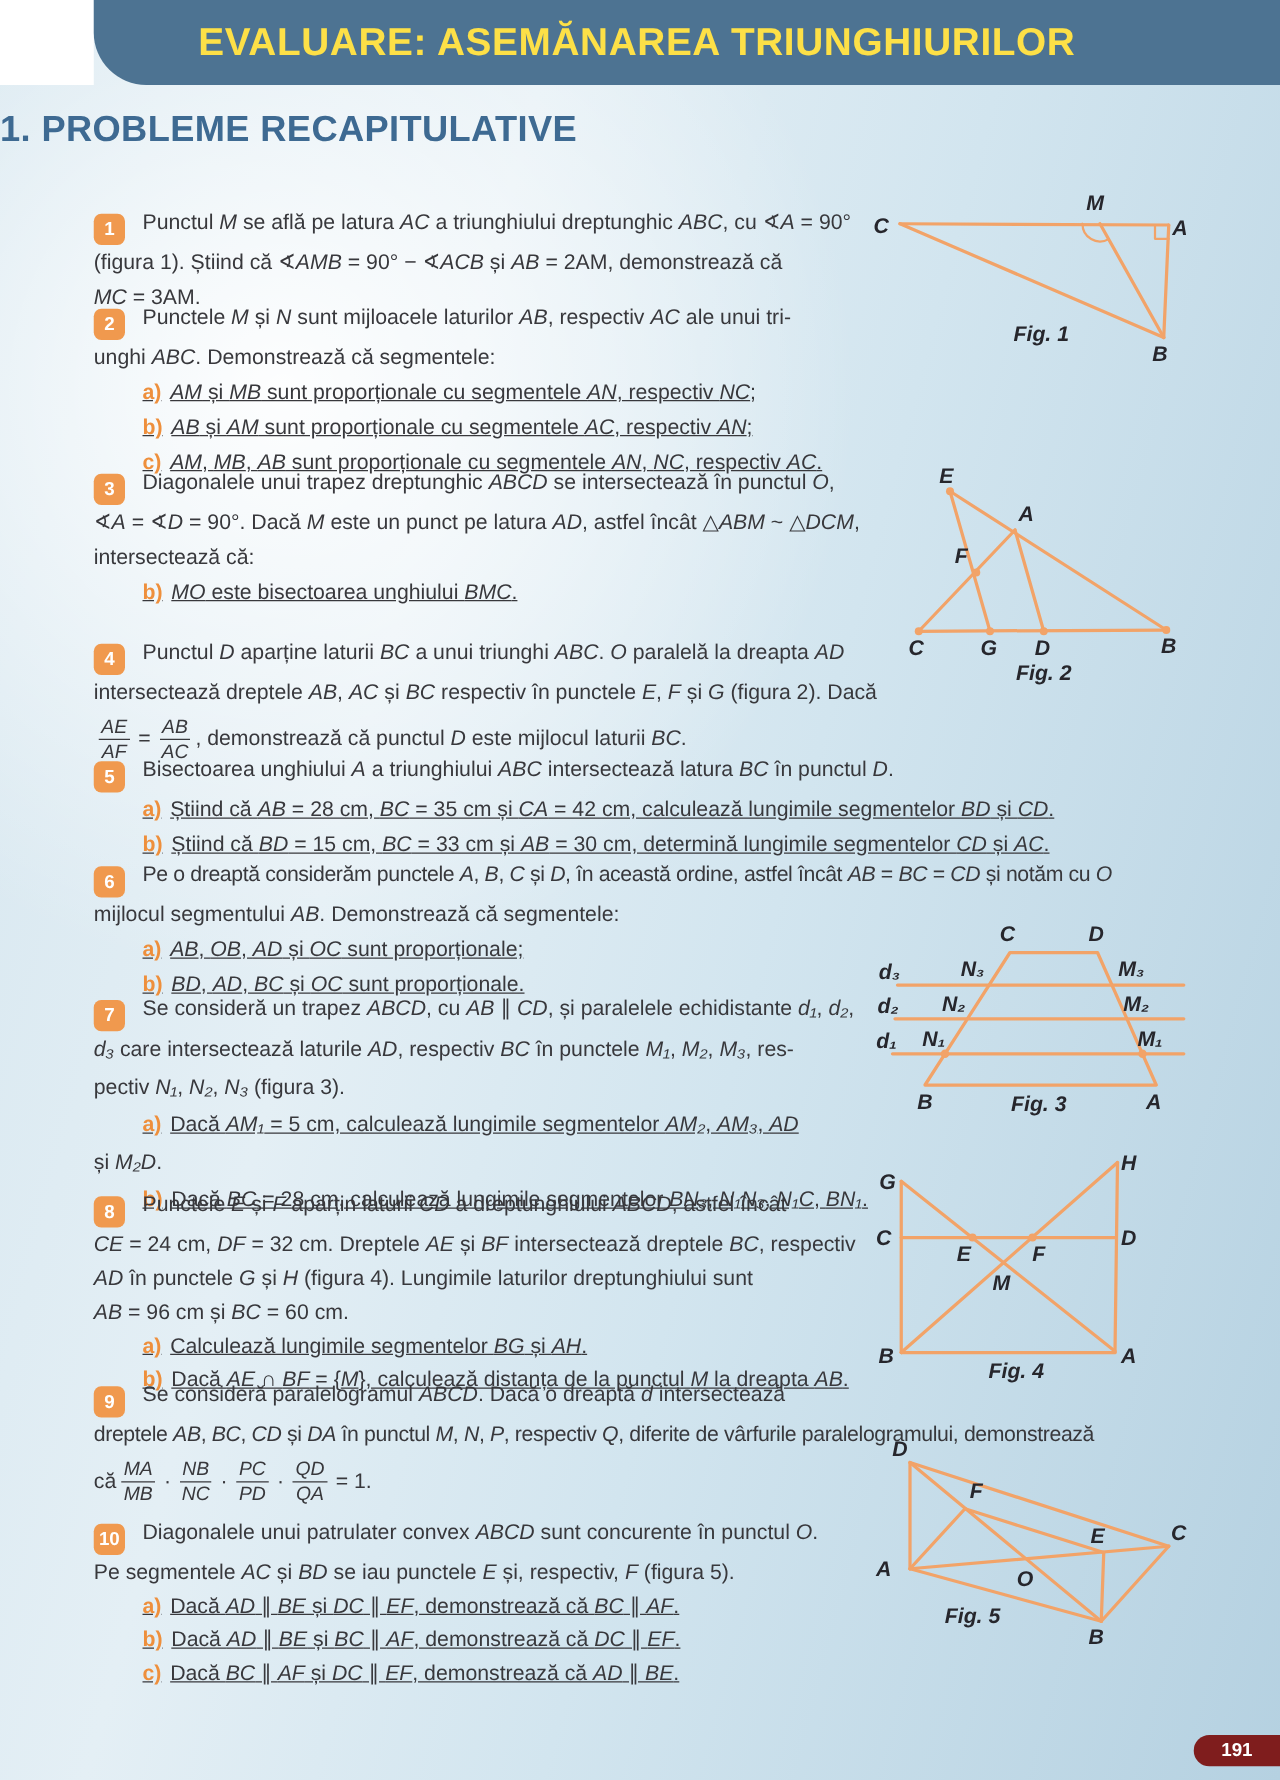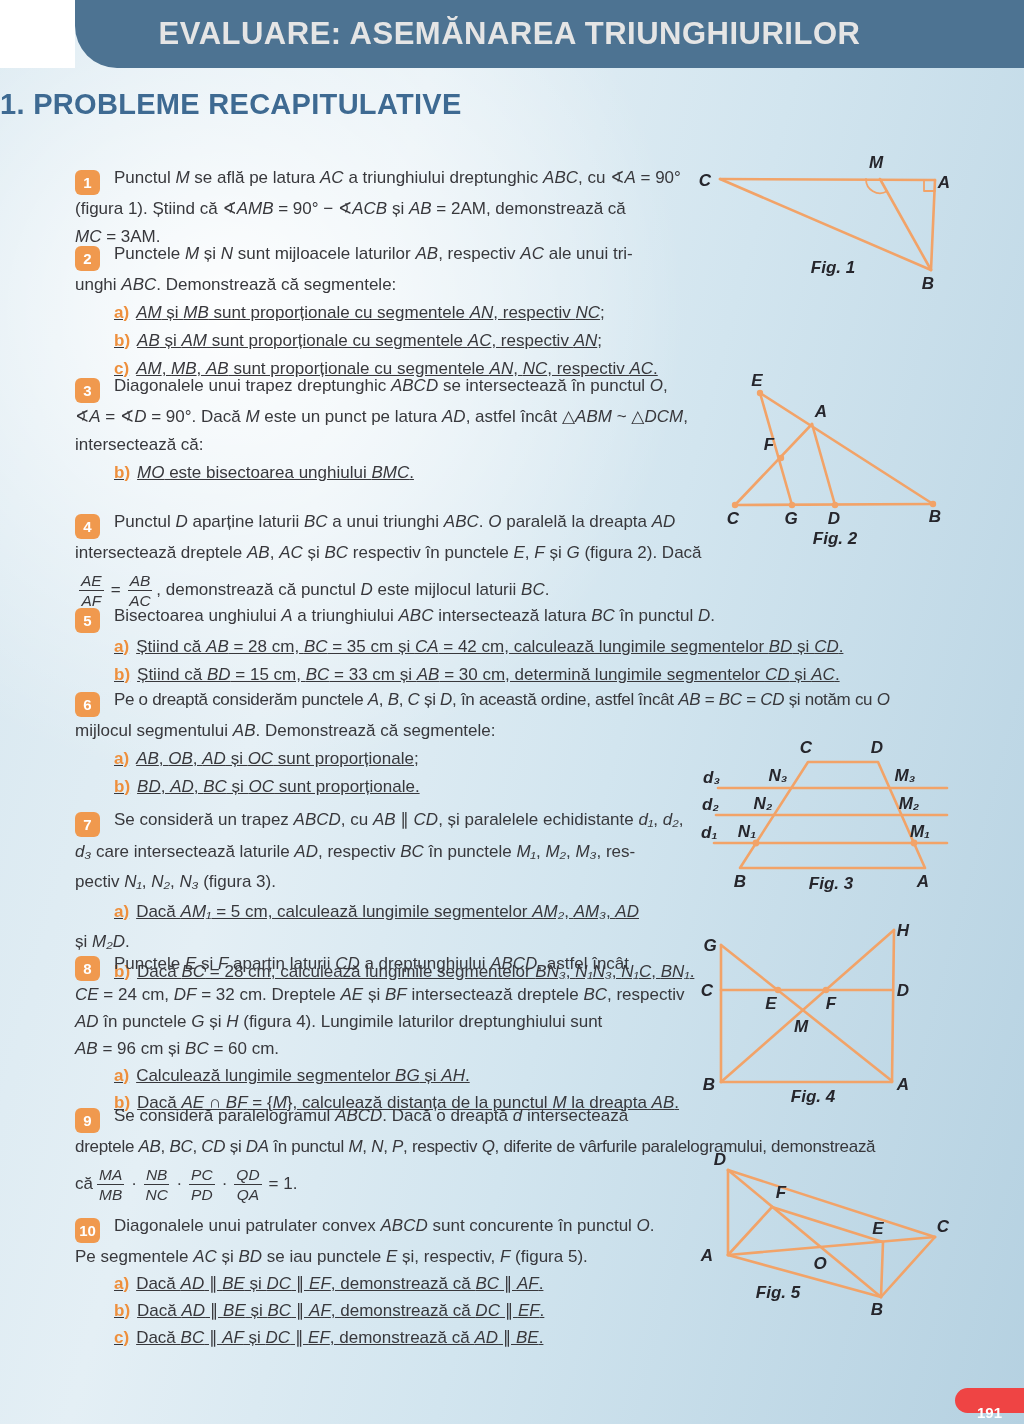--- a/index.html
+++ b/index.html
@@ -10,28 +10,28 @@
     color:#38383c;
     background:
       radial-gradient(75% 55% at 22% 22%, rgba(255,255,255,.95), rgba(255,255,255,0) 60%),
       linear-gradient(105deg,#d5e6ef 0%,#e4eff5 32%,#d2e5ef 58%,#b5d1e1 100%);
   }
   .corner { position:absolute; left:0; top:0; width:75px; height:68px; background:#fff; }
   .banner {
     position:absolute; left:75px; right:0; top:0; height:68px;
     background:#4d7392; border-radius:0 0 0 42px;
     display:flex; align-items:center; justify-content:center; padding-right:80px;
-    color:#e5e5e5; font-size:31px; font-weight:700; letter-spacing:.5px;
+    color:#fde047; font-size:31px; font-weight:700; letter-spacing:.5px;
   }
   .section-title {
     position:absolute; top:88px; left:0; width:1024px; 
     color:#3e6a92; font-size:29px; font-weight:700; letter-spacing:.3px;
   }
   .problem { position:absolute; left:75px; font-size:17px; line-height:28px; white-space:nowrap; }
-  #p7 { line-height:30px;margin-top:13px; }
+  #p7 { line-height:30px; }
   #p8, #p10 { line-height:27px; }
   .badge {
     display:inline-block; width:25px; height:25px; border-radius:6px;
     background:#f0994e; color:#fff; font-size:15px; font-weight:700;
     text-align:center; line-height:25px; margin-right:14px; vertical-align:-5px;
   }
   .item { padding-left:39px;text-decoration:underline; }
   .ilabel { color:#ee8f3c; font-weight:700; margin-right:7px; }
   i { font-style:italic; }
   .tight { letter-spacing:-0.3px; }
@@ -43,23 +43,23 @@
   .fracline .sym { margin:0 3px; }
   .fig { position:absolute; }
   .fig text { font-style:italic; font-weight:600; font-size:17px; fill:#26262c;
               font-family:"Liberation Sans", sans-serif; }
   .fig text.cap { font-weight:700; }
   .fig .ln { stroke:#f2a368; stroke-width:2.6; fill:none; stroke-linecap:round; stroke-linejoin:round; }
   .fig .thin { stroke-width:1.8; }
   .fig .dot { fill:#f2a368; stroke:none; }
   .page-badge {
     position:absolute; top:1388px; right:0; height:25px; min-width:69px;
-    background:#ef4444; border-radius:13px 0 0 13px;
+    background:#7f1d1d; border-radius:13px 0 0 13px;
     color:#fff; font-weight:700; font-size:15px; line-height:25px;
-    text-align:center; padding:12px 12px;
+    text-align:center; padding:0 12px;
   }
 </style>
 </head>
 <body>
 
 <div class="corner"></div>
 
 <header class="banner">
   <span>EVALUARE: ASEMĂNAREA TRIUNGHIURILOR</span>
 </header>

